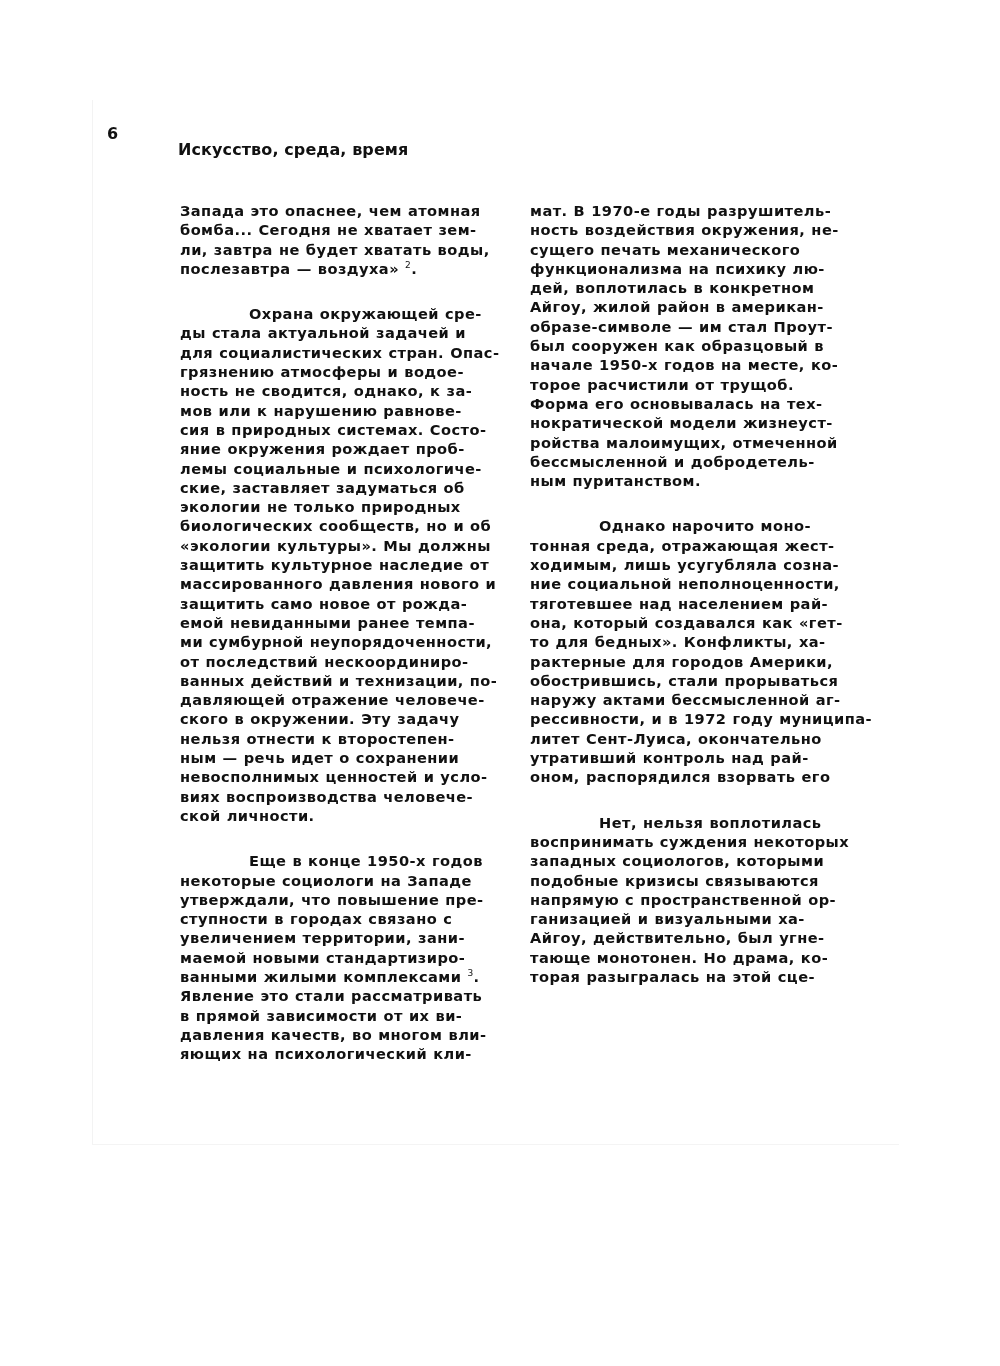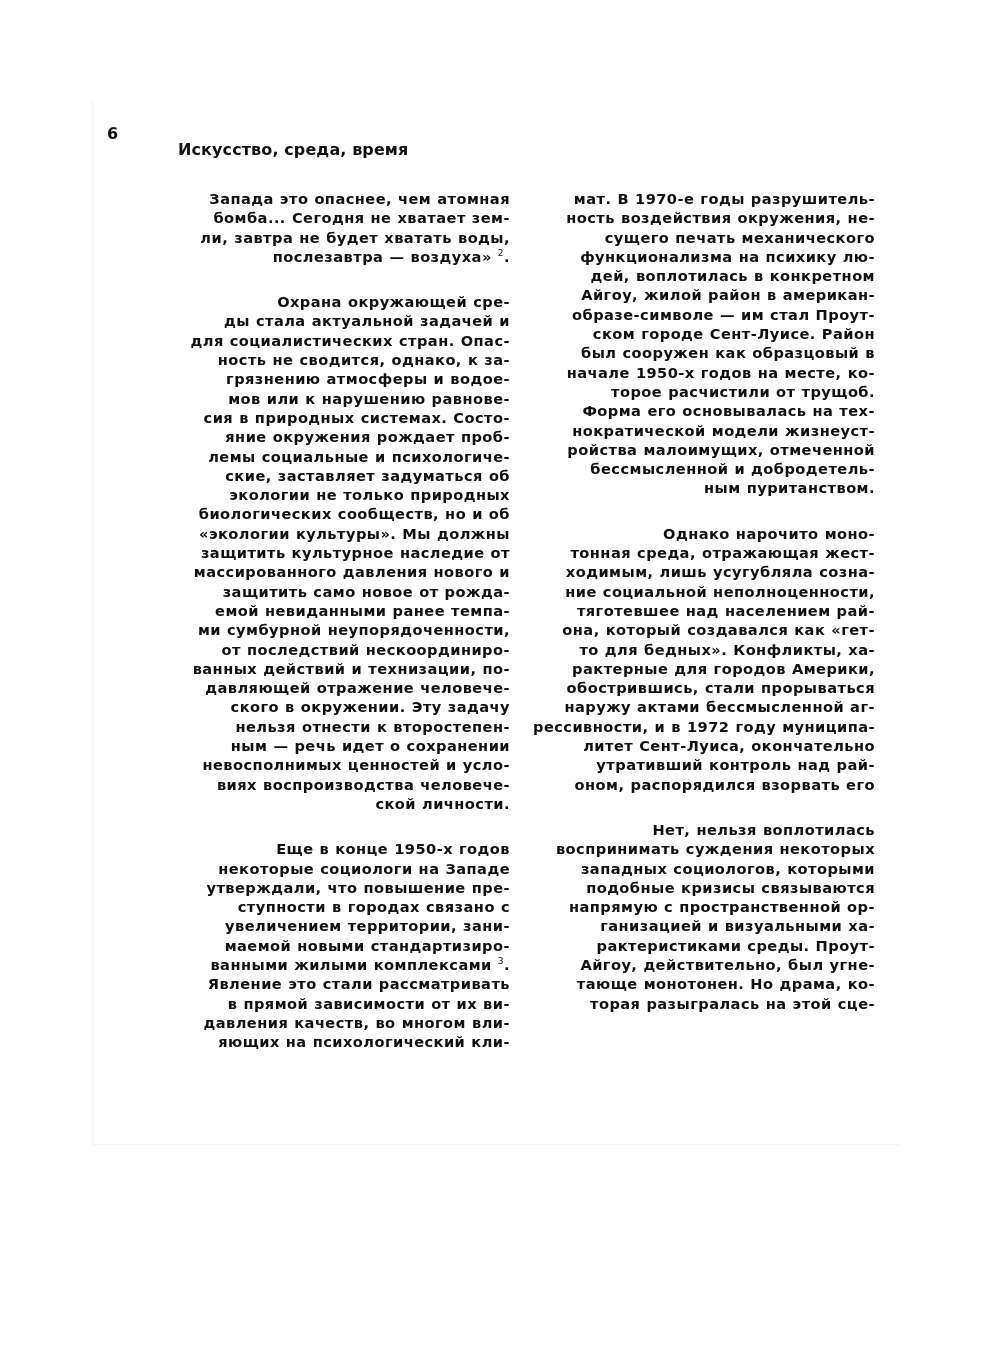--- a/index.html
+++ b/index.html
@@ -39,27 +39,26 @@
       left: 107px;
       top: 0;
     }
     .chapter-title {
       position: absolute;
       left: 178px;
       top: 16px;
     }
     .column {
       position: absolute;
-      top: 189px;
+      top: 201px;
       font-size: 14.6px;
       line-height: 19.3px;
       font-weight: 600;
       letter-spacing: 0.45px;
       word-spacing: 0.5px;
-      text-align: right;
     }
     .col-left { left: 180px; width: 330px; }
     .col-right { left: 530px; width: 345px; }
     .line {
       display: block;
       white-space: nowrap;
       height: 19.3px;
     }
     .line.indent { padding-left: 69px; margin-top: 26px; }
     sup.fn {
@@ -80,22 +79,22 @@
 </div>
 
 <div class="column col-left">
     <span class="line"><span>Запада это опаснее, чем атомная</span></span>
     <span class="line"><span>бомба... Сегодня не хватает зем-</span></span>
     <span class="line"><span>ли, завтра не будет хватать воды,</span></span>
     <span class="line"><span>послезавтра — воздуха»</span> <sup class="fn">2</sup><span>.</span></span>
     <span class="line indent"><span>Охрана окружающей сре-</span></span>
     <span class="line"><span>ды стала актуальной задачей и</span></span>
     <span class="line"><span>для социалистических стран. Опас-</span></span>
+    <span class="line"><span>грязнению атмосферы и водое-</span></span>
     <span class="line"><span>ность не сводится, однако, к за-</span></span>
-    <span class="line"><span>грязнению атмосферы и водое-</span></span>
     <span class="line"><span>мов или к нарушению равнове-</span></span>
     <span class="line"><span>сия в природных системах. Состо-</span></span>
     <span class="line"><span>яние окружения рождает проб-</span></span>
     <span class="line"><span>лемы социальные и психологиче-</span></span>
     <span class="line"><span>ские, заставляет задуматься об</span></span>
     <span class="line"><span>экологии не только природных</span></span>
     <span class="line"><span>биологических сообществ, но и об</span></span>
     <span class="line"><span>«экологии культуры». Мы должны</span></span>
     <span class="line"><span>защитить культурное наследие от</span></span>
     <span class="line"><span>массированного давления нового и</span></span>
@@ -124,21 +123,20 @@
     <span class="line"><span>яющих на психологический кли-</span></span>
   </div>
 <div class="column col-right">
     <span class="line"><span>мат. В 1970-е годы разрушитель-</span></span>
     <span class="line"><span>ность воздействия окружения, не-</span></span>
     <span class="line"><span>сущего печать механического</span></span>
     <span class="line"><span>функционализма на психику лю-</span></span>
     <span class="line"><span>дей, воплотилась в конкретном</span></span>
     <span class="line"><span>Айгоу, жилой район в американ-</span></span>
     <span class="line"><span>образе-символе — им стал Проут-</span></span>
-    <span class="line"><span>ском городе Сент-Луисе. Район</span></span>
     <span class="line"><span>был сооружен как образцовый в</span></span>
     <span class="line"><span>начале 1950-х годов на месте, ко-</span></span>
     <span class="line"><span>торое расчистили от трущоб.</span></span>
     <span class="line"><span>Форма его основывалась на тех-</span></span>
     <span class="line"><span>нократической модели жизнеуст-</span></span>
     <span class="line"><span>ройства малоимущих, отмеченной</span></span>
     <span class="line"><span>бессмысленной и добродетель-</span></span>
     <span class="line"><span>ным пуританством.</span></span>
     <span class="line indent"><span>Однако нарочито моно-</span></span>
     <span class="line"><span>тонная среда, отражающая жест-</span></span>
@@ -153,17 +151,16 @@
     <span class="line"><span>рессивности, и в 1972 году муниципа-</span></span>
     <span class="line"><span>литет Сент-Луиса, окончательно</span></span>
     <span class="line"><span>утративший контроль над рай-</span></span>
     <span class="line"><span>оном, распорядился взорвать его</span></span>
     <span class="line indent"><span>Нет, нельзя воплотилась</span></span>
     <span class="line"><span>воспринимать суждения некоторых</span></span>
     <span class="line"><span>западных социологов, которыми</span></span>
     <span class="line"><span>подобные кризисы связываются</span></span>
     <span class="line"><span>напрямую с пространственной ор-</span></span>
     <span class="line"><span>ганизацией и визуальными ха-</span></span>
-    <span class="line"><span>рактеристиками среды. Проут-</span></span>
     <span class="line"><span>Айгоу, действительно, был угне-</span></span>
     <span class="line"><span>тающе монотонен. Но драма, ко-</span></span>
     <span class="line"><span>торая разыгралась на этой сце-</span></span>
   </div>
 
 </body></html>

